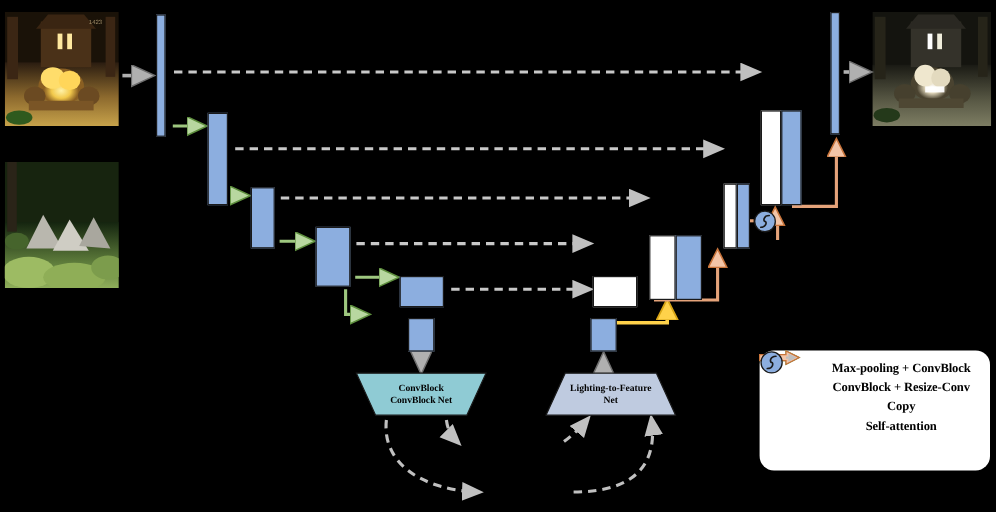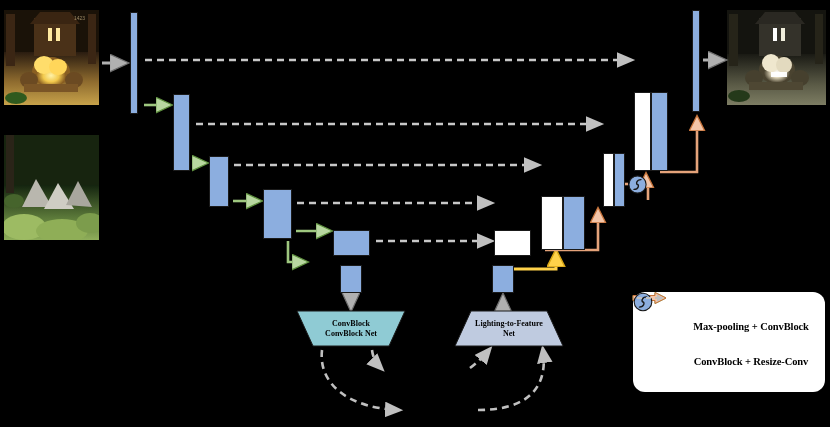--- a/index.html
+++ b/index.html
@@ -4,21 +4,21 @@
 <style>
   html,body{margin:0;padding:0;background:#000;}
   #root{position:relative;width:830px;height:427px;background:#000;overflow:hidden;
         font-family:"Liberation Serif",serif;}
   .abs{position:absolute;}
   .blk{position:absolute;border:1px solid #1a1a1a;box-sizing:border-box;}
   .blue{background:#8CAEDF;}
   .white{background:#FFFFFF;}
   .thumb{position:absolute;border:0;overflow:hidden;}
   .legend{position:absolute;background:#fff;border-radius:12px;box-sizing:border-box;}
-  .legend-row{display:flex;align-items:center;height:16px;margin-top:19px;}
+  .legend-row{display:flex;align-items:center;height:16px;}
   .legend-ico{width:44px;flex:0 0 44px;display:flex;align-items:center;justify-content:center;}
   .legend-lbl{flex:1;text-align:center;font-weight:bold;font-size:10.5px;color:#000;
               white-space:nowrap;letter-spacing:-0.1px;}
   .trap-label{position:absolute;width:100%;text-align:center;font-weight:bold;
               font-size:8px;color:#000;line-height:10px;}
   svg{position:absolute;left:0;top:0;overflow:visible;}
 </style>
 </head>
 <body>
 
@@ -225,32 +225,32 @@
           <polygon points="0,3.5 22,3.5 22,0.5 33,6 22,11.5 22,8.5 0,8.5" fill="#F3C5A8" stroke="#C8743B" stroke-width="1"></polygon>
         </svg>
       </div>
       <div class="legend-lbl">ConvBlock + Resize-Conv</div>
     </div>
 
 
 
     <div class="legend-row">
       <div class="legend-ico">
+        <svg width="34" height="12" viewBox="0 0 34 12">
+          <line x1="4" y1="6" x2="24" y2="6" stroke="#C0C0C0" stroke-width="2" stroke-dasharray="5,4"></line>
+          <polygon points="24,2.5 31,6 24,9.5" fill="#C0C0C0"></polygon>
+        </svg>
+      </div>
+      <div class="legend-lbl">Copy</div>
+    </div>
+
+    <div class="legend-row">
+      <div class="legend-ico">
         <svg width="20" height="20" viewBox="0 0 20 20">
           <circle cx="10" cy="10" r="8.8" fill="#8CAEDF" stroke="#1a1a1a" stroke-width="1.1"></circle>
           <path d="M13.6,4.9 C8.4,4.9 8.4,10 10,10 C11.6,10 11.6,15.1 6.4,15.1" fill="none" stroke="#1a1a1a" stroke-width="1.4" stroke-linecap="round"></path>
         </svg>
       </div>
       <div class="legend-lbl">Self-attention</div>
     </div>
-
-    <div class="legend-row">
-      <div class="legend-ico">
-        <svg width="34" height="12" viewBox="0 0 34 12">
-          <line x1="4" y1="6" x2="24" y2="6" stroke="#C0C0C0" stroke-width="2" stroke-dasharray="5,4"></line>
-          <polygon points="24,2.5 31,6 24,9.5" fill="#C0C0C0"></polygon>
-        </svg>
-      </div>
-      <div class="legend-lbl">Copy</div>
-    </div>
   </div>
 
 </div>
 
 </body></html>

